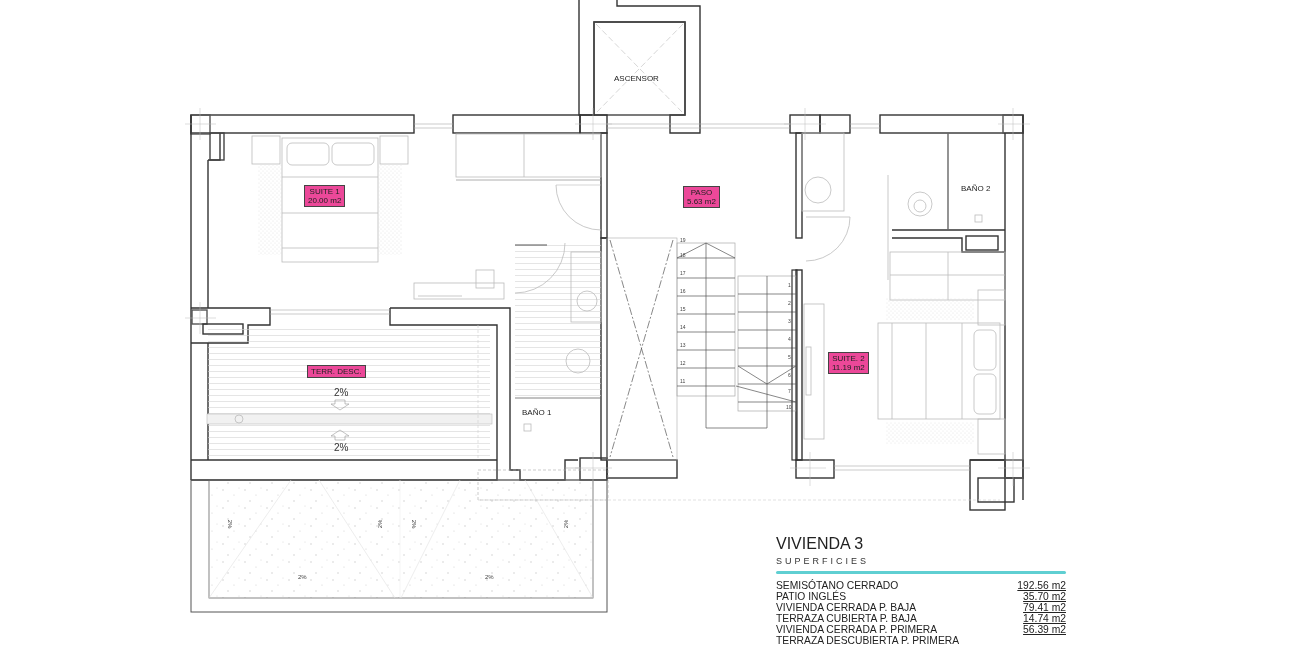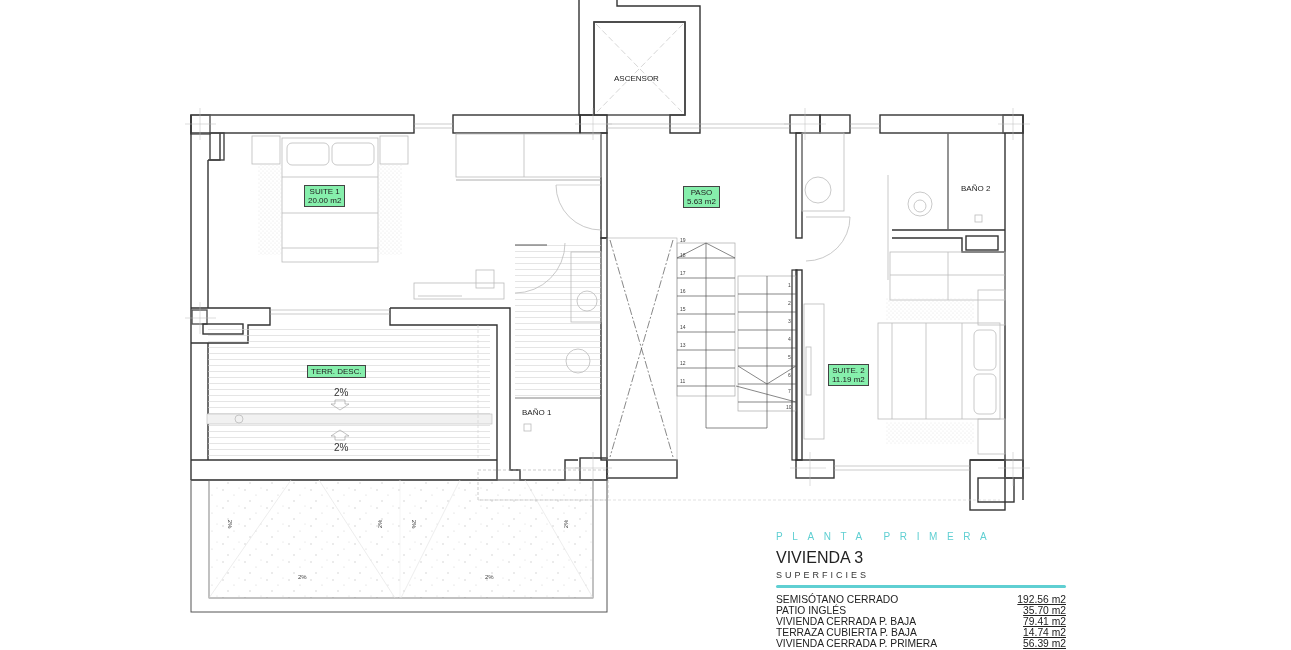--- a/index.html
+++ b/index.html
@@ -2,21 +2,21 @@
 <html><head>
   <meta charset="utf-8">
   <style>
     html, body { margin: 0; padding: 0; background: #ffffff; }
     body { width: 1291px; height: 650px; overflow: hidden; position: relative; font-family: "Liberation Sans", sans-serif; }
     #plan { position: absolute; left: 0; top: 0; width: 1291px; height: 650px; }
     .room-label {
       position: absolute; font-family: "Liberation Sans", sans-serif; font-size: 8px; color: #222;
       text-align: center; line-height: 9px; white-space: nowrap;
     }
-    .boxed { border: 1px solid #444; background: #86efac; padding: 1px 3px; }
+    .boxed { border: 1px solid #444; background: #ec4899; padding: 1px 3px; }
     .slope { position: absolute; font-size: 10px; color: #333; font-family: "Liberation Sans", sans-serif; }
     .slope-small { position: absolute; font-size: 6px; color: #444; font-family: "Liberation Sans", sans-serif; }
     .legend { position: absolute; left: 776px; top: 530px; width: 300px; }
     .legend .plan-title {
       color: #5fcfd2; font-size: 10px; letter-spacing: 9.6px; height: 14px; line-height: 14px; white-space: nowrap;
     }
     .legend .unit { font-size: 16px; color: #222; margin-top: 5px; line-height: 18px; }
     .legend .sup { font-size: 9px; letter-spacing: 3px; color: #333; margin-top: 3px; line-height: 11px; }
     .legend .bar { height: 3px; background: #5fcfd2; margin-top: 4px; width: 290px; border-radius: 2px; }
     .legend table { border-collapse: collapse; margin-top: 6px; width: 300px; }
@@ -279,40 +279,39 @@
   <div>20.00 m2</div>
 </div>
 
 <div class="room-label boxed" style="left:683px; top:186px;">
   <div>PASO</div>
   <div>5.63 m2</div>
 </div>
 
 <div class="room-label" style="left:961px; top:168px;margin-top:16px;">BAÑO 2</div>
 
-<div class="room-label boxed" style="left:828px; top:352px;margin-top:12px;">
+<div class="room-label boxed" style="left:828px; top:352px;">
   <div>SUITE. 2</div>
   <div>11.19 m2</div>
 </div>
 
 <div class="room-label boxed" style="left:307px; top:365px;">TERR. DESC.</div>
 
 <div class="room-label" style="left:522px; top:408px;">BAÑO 1</div>
 
 <div class="slope" style="left:334px; top:387px;">2%</div>
 <div class="slope" style="left:334px; top:442px;">2%</div>
 <div class="slope-small" style="left:226px; top:521px; transform:rotate(90deg);">2%</div>
 <div class="slope-small" style="left:376px; top:521px; transform:rotate(-90deg);">2%</div>
 <div class="slope-small" style="left:410px; top:521px; transform:rotate(90deg);">2%</div>
 <div class="slope-small" style="left:562px; top:521px; transform:rotate(-90deg);">2%</div>
 <div class="slope-small" style="left:298px; top:574px;">2%</div>
 <div class="slope-small" style="left:485px; top:574px;">2%</div>
 
 <div class="legend">
-  <div class="plan-title">PLANTA PRIMERA</div>
   <div class="unit">VIVIENDA 3</div>
   <div class="sup">SUPERFICIES</div>
   <div class="bar"></div>
   <table>
     <tbody>
         <tr>
           <td>SEMISÓTANO CERRADO</td>
           <td class="val">192.56 m2</td>
         </tr>
     <tr>

